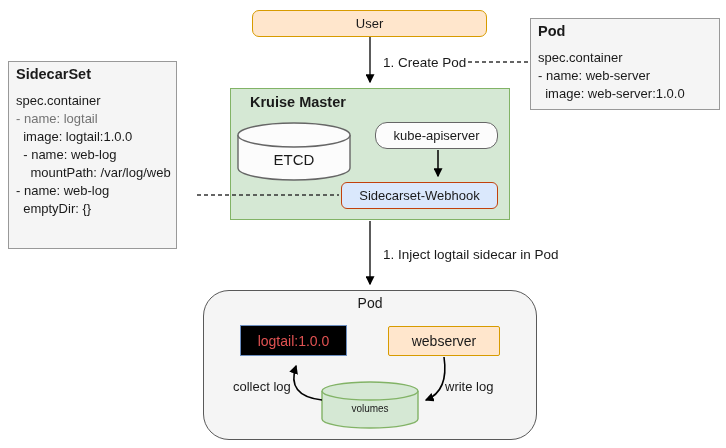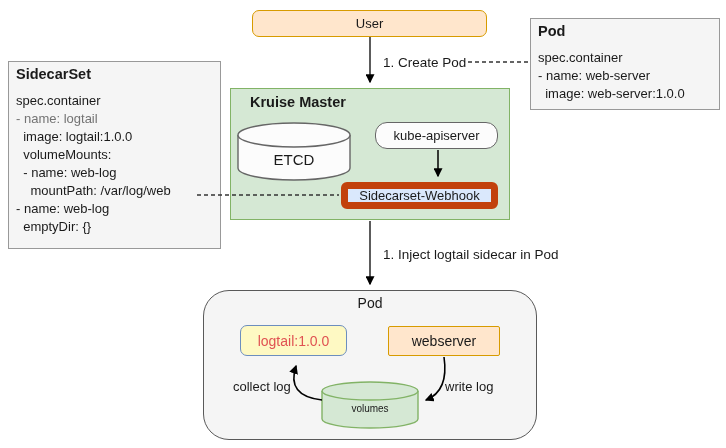--- a/index.html
+++ b/index.html
@@ -21,40 +21,40 @@
               background: #ffe6cc; border: 1px solid #d79b00; border-radius: 7px; }
 
   
   .spec-box { position: absolute; background: #f5f5f5; border: 1px solid #999999;
               padding: 3px 0 0 7px; font-size: 13px; line-height: 18px; }
   .spec-box .spec-title { font-weight: bold; font-size: 14.5px; margin-bottom: 9px; }
   .spec-box .spec-line { white-space: pre; }
   .spec-box .spec-line.red { color: #737373; }
 
   .pod-spec-box   { left: 530px; top: 18px;  width: 190px; height: 92px; }
-  .sidecarset-box { left: 8px;   top: 61px;  width: 213px; height: 188px; }
+  .sidecarset-box { left: 8px;   top: 61px;  width: 169px; height: 188px; }
 
   
   .kruise-box { position: absolute; left: 230px; top: 88px; width: 280px; height: 132px;
                 background: #d5e8d4; border: 1px solid #82b366; }
   .kruise-title { position: absolute; left: 250px; top: 94px; font-weight: bold; font-size: 14.5px; }
 
   .kube-apiserver-box { left: 375px; top: 122px; width: 123px; height: 27px;
                         background: #fcfcfc; border: 1px solid #666666; border-radius: 12px; }
   .webhook-box { left: 341px; top: 182px; width: 157px; height: 27px;
-                 background: #dae8fc; border: 7px solid #c2410c; border-radius: 6px; }
+                 background: #dae8fc; border: 1px solid #c2410c; border-radius: 6px; }
 
   
   .pod-box { position: absolute; left: 203px; top: 290px; width: 334px; height: 150px;
              background: #f5f5f5; border: 1px solid #595959; border-radius: 26px; }
   .pod-title { position: absolute; left: 370px; top: 295px; transform: translateX(-50%);
                font-size: 14px; }
 
   .logtail-box { left: 240px; top: 325px; width: 107px; height: 31px;
-                 background: #fef9c3; border: 1.6px solid #6c8ebf; border-radius: 7px;
+                 background: #000000; border: 1.6px solid #6c8ebf; border-radius: 0;
                  color: #e05252; font-size: 14px; }
   .webserver-box { left: 388px; top: 326px; width: 112px; height: 30px;
                    background: #ffe6cc; border: 1px solid #d79b00; border-radius: 2px;
                    font-size: 14px; }
 
   
   .flow-label { position: absolute; font-size: 13.5px; white-space: nowrap; }
   .create-pod-label { left: 383px; top: 55px; }
   .inject-label     { left: 383px; top: 247px; }
   .collect-log-label { left: 233px; top: 379px; font-size: 13px; }
@@ -81,21 +81,20 @@
       <div class="spec-line">spec.container</div>
       <div class="spec-line">- name: web-server</div>
       <div class="spec-line">  image: web-server:1.0.0</div>
     </div>
 
     <div class="spec-box sidecarset-box">
       <div class="spec-title">SidecarSet</div>
       <div class="spec-line">spec.container</div>
       <div class="spec-line red">- name: logtail</div>
       <div class="spec-line">  image: logtail:1.0.0</div>
-      <div class="spec-line">  volumeMounts:</div>
       <div class="spec-line">  - name: web-log</div>
       <div class="spec-line">    mountPath: /var/log/web</div>
       <div class="spec-line">- name: web-log</div>
       <div class="spec-line">  emptyDir: {}</div>
     </div>
 
     <div class="kruise-box"></div>
 
     <div class="pod-box"></div>
   </div>

